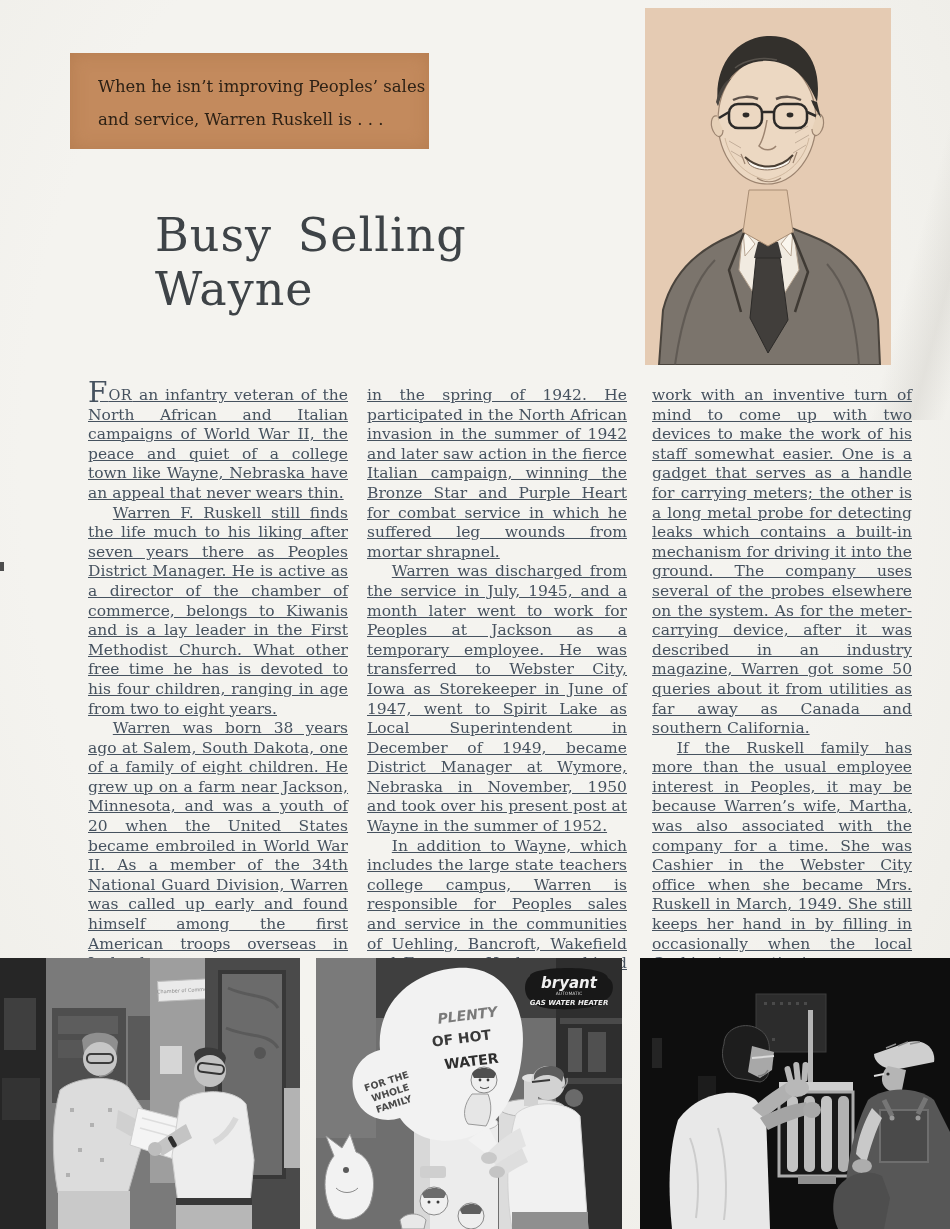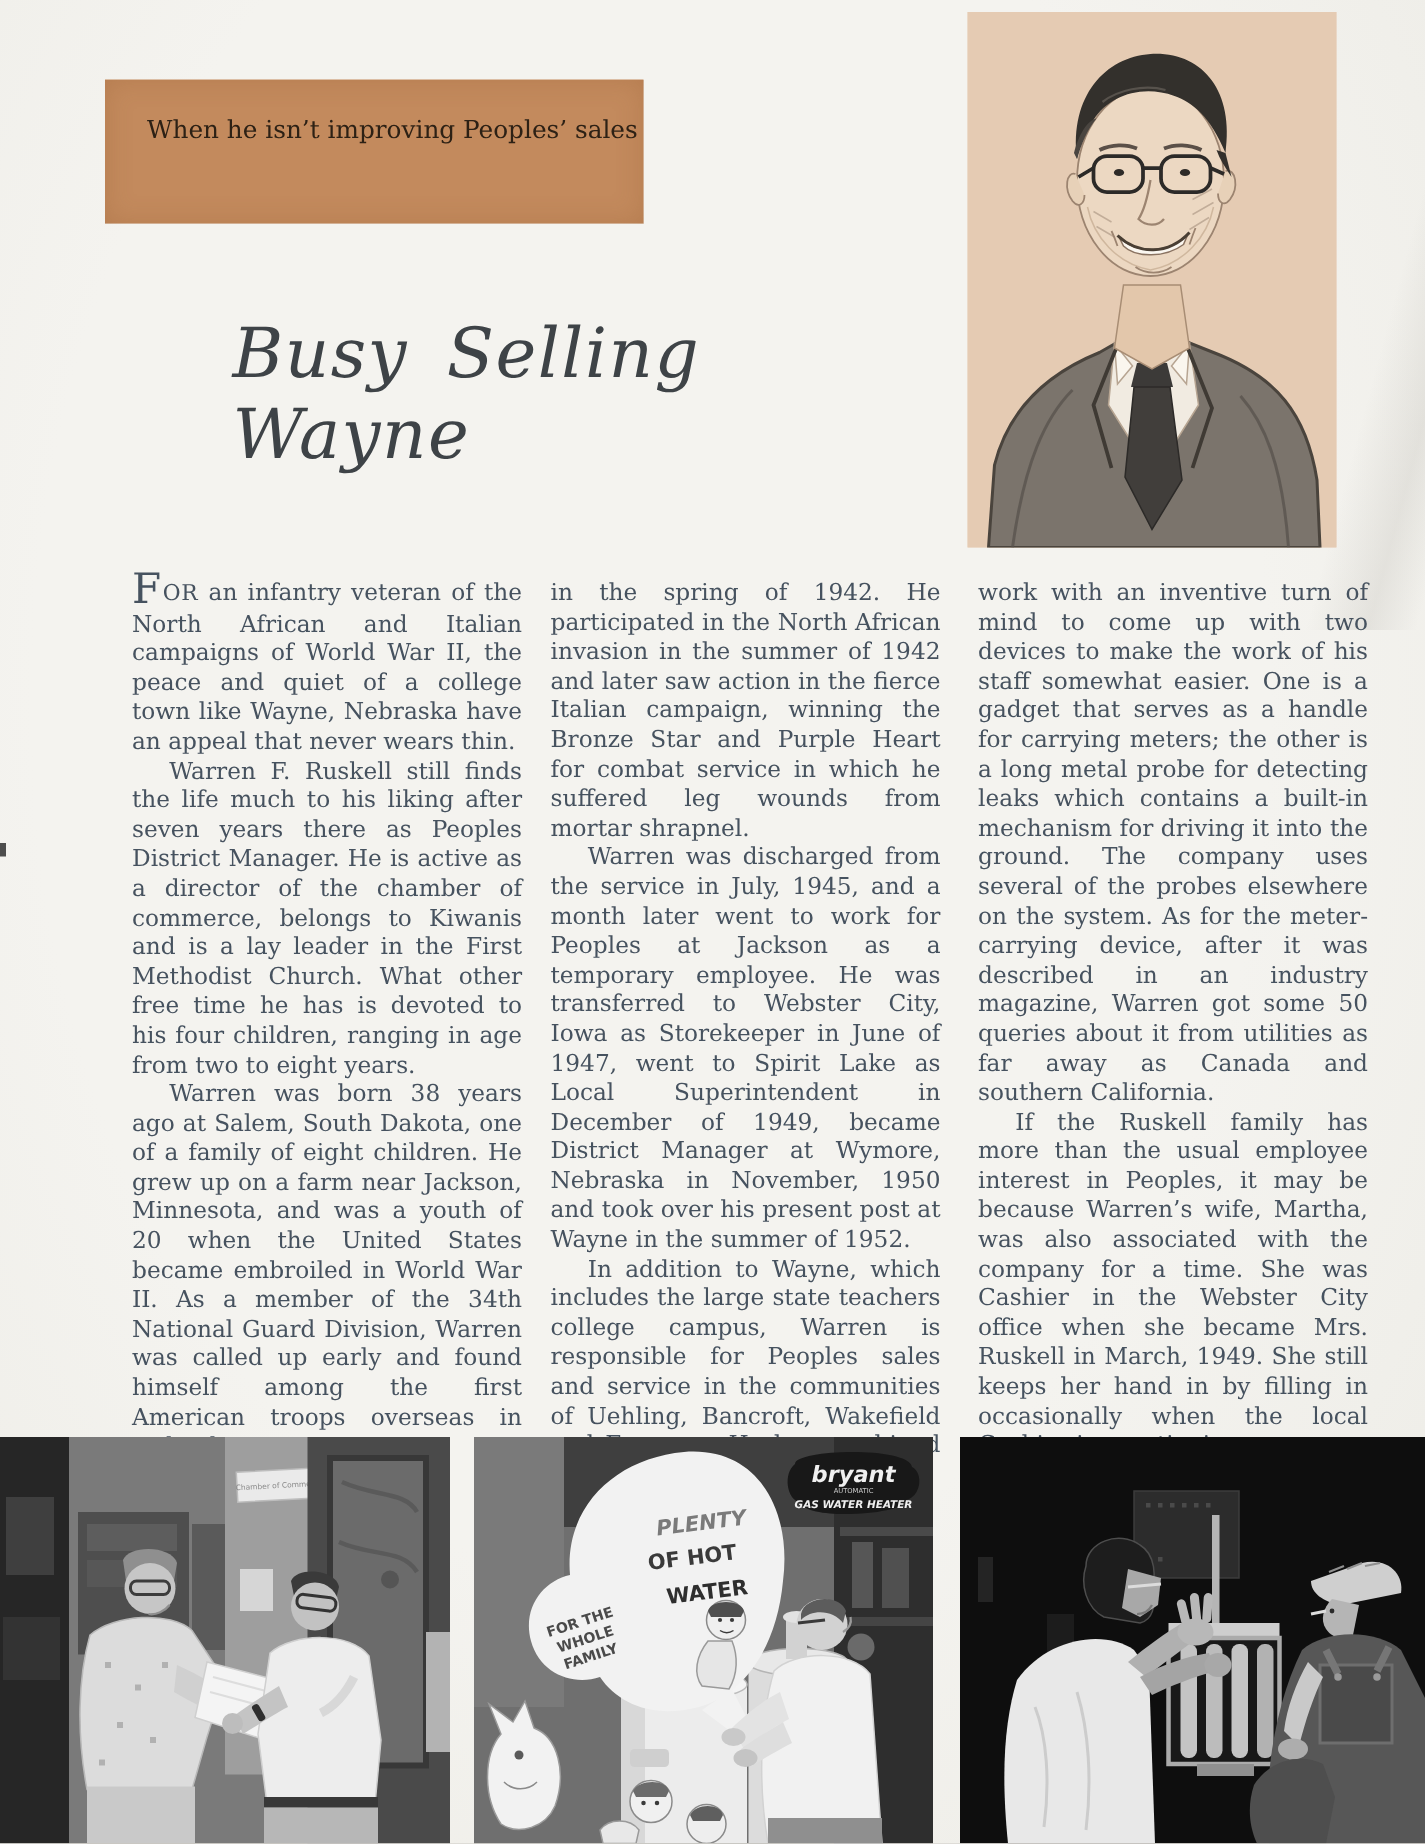--- a/index.html
+++ b/index.html
@@ -34,31 +34,31 @@
   
   .portrait{
     position:absolute;left:645px;top:8px;width:246px;height:357px;
     background:#e5cbb3;
   }
   .portrait svg{display:block;}
 
   
   .title{
     position:absolute;left:155px;top:208px;width:480px;
-    font-style:italic;font-size:46px;color:#3e4347;
+    font-size:46px;color:#3e4347;
     word-spacing:0.22em;letter-spacing:1px;
   }
 
   
   .col{
     position:absolute;top:386px;width:260px;
     color:#46525f;font-size:15.5px;line-height:19.6px;
     text-align:justify;
   }
-  .col p{margin:0;}
+  .col p{margin:0;text-decoration:underline;}
   .col p.indent{text-indent:1.6em;}
   .col1{left:88px;}
   .col2{left:367px;}
   .col3{left:652px;}
   .dropcap{font-size:28px;line-height:0;letter-spacing:1px;vertical-align:-2px;}
   .lead{font-size:14.5px;letter-spacing:0.5px;}
 
   
   .photo{position:absolute;top:958px;height:271px;overflow:hidden;background:#555;}
   .photo svg{display:block;}
@@ -69,20 +69,21 @@
 </head>
 <body>
 
 <div class="page">
   <div class="crease"></div>
   <div class="edge-tick"></div>
 
   <div class="banner">
     <div class="txt">
       <div>When he isn’t improving Peoples’ sales</div>
+      <div>and service, Warren Ruskell is . . .</div>
     </div>
   </div>
 
   <div class="portrait">
     <svg width="246" height="357" viewBox="0 0 246 357">
       <rect x="0" y="0" width="246" height="357" fill="#e5cbb3"></rect>
 
       <g>
         <path d="M14,357 L18,302 C28,262 56,240 88,227 L102,219 L144,219 L164,227 C206,243 226,268 233,312 L235,357 Z" fill="#7b746c" stroke="#4a443d" stroke-width="2"></path>
         <path d="M30,357 C38,300 52,270 70,252" stroke="#55504a" stroke-width="2" fill="none" opacity="0.7"></path>

